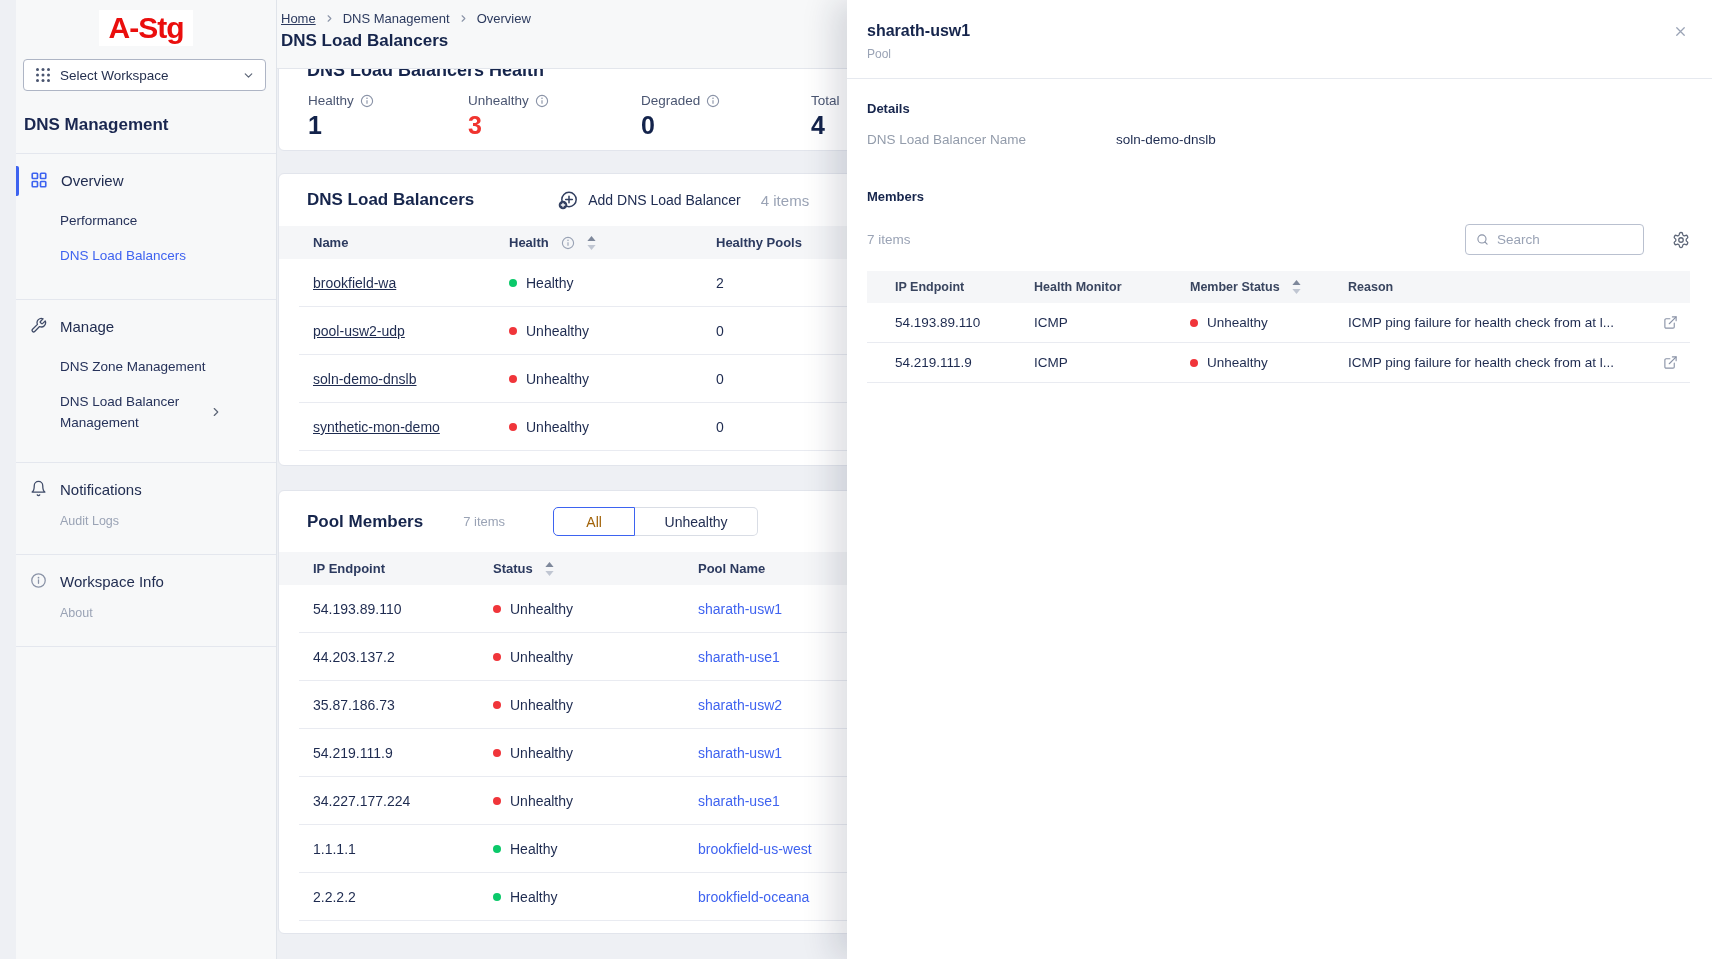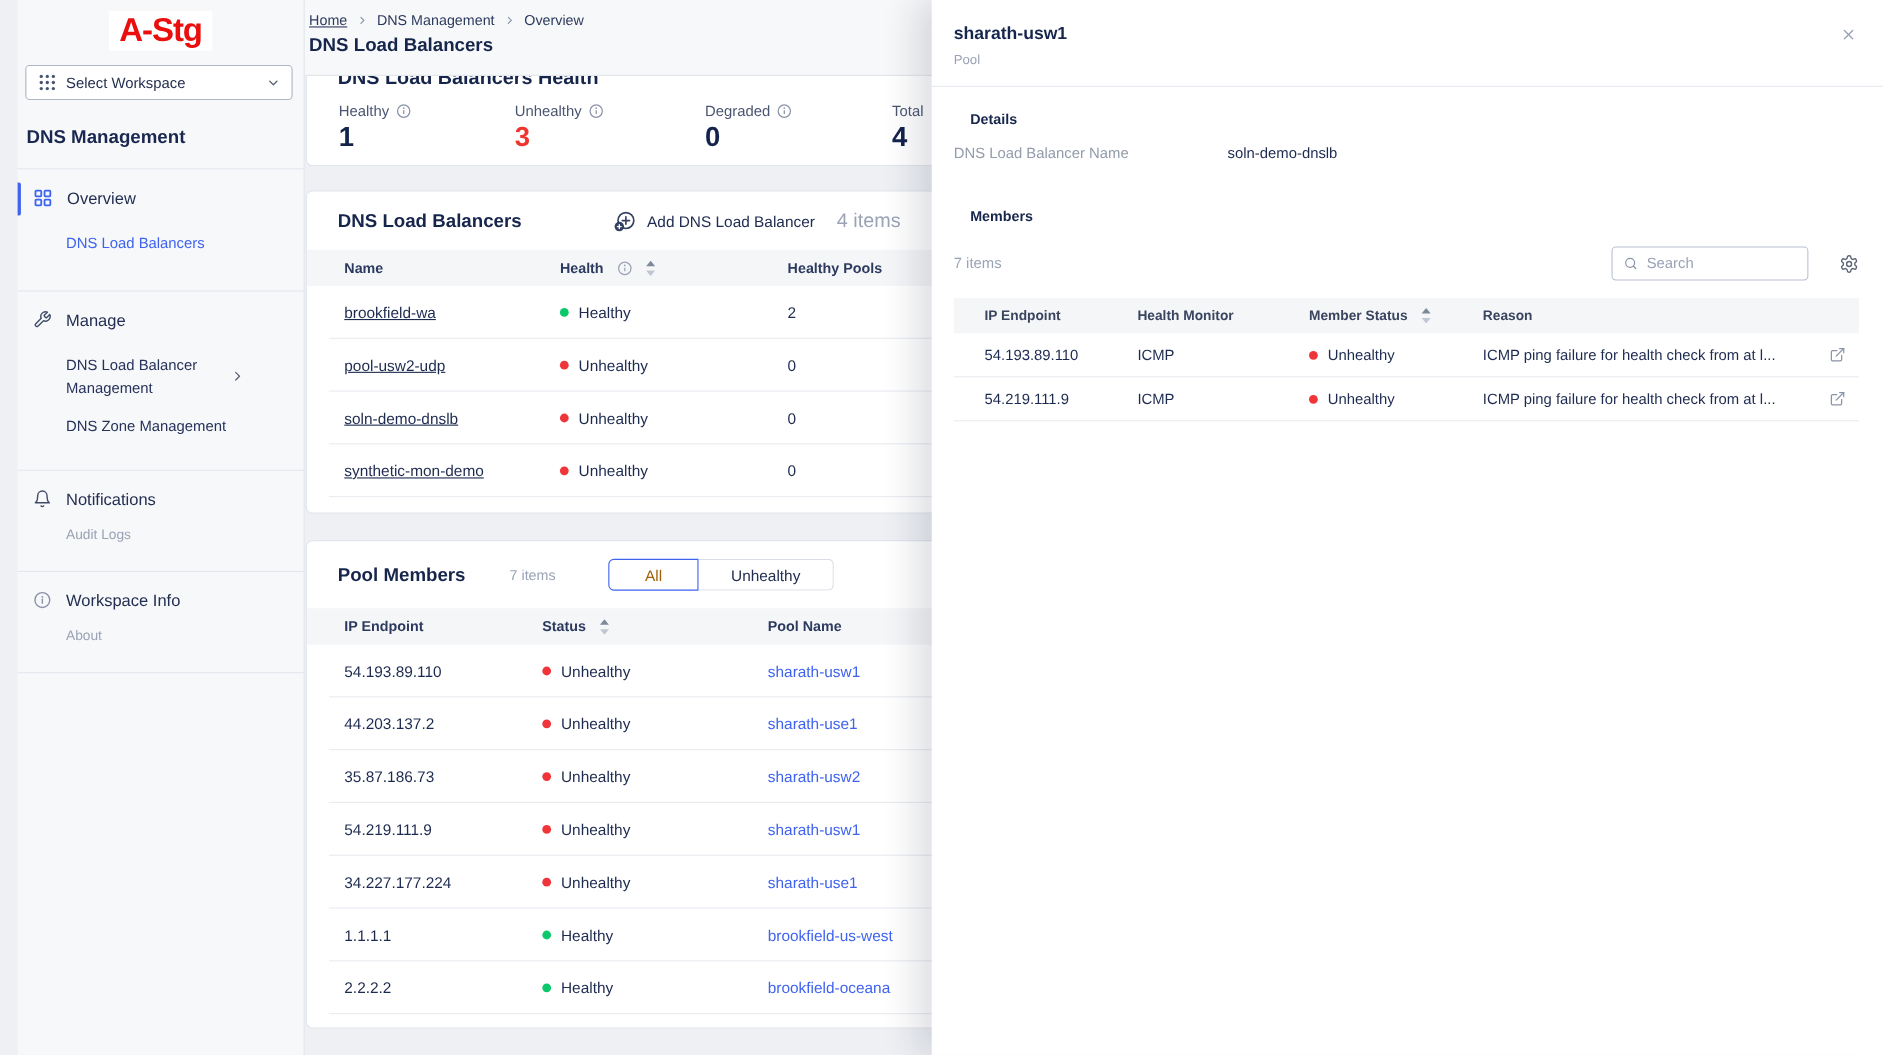--- a/index.html
+++ b/index.html
@@ -56,21 +56,21 @@
   .stat:nth-child(3){ width:170px; }
   .stat-label { display:flex; align-items:center; gap:6px; font-size:13.5px; color:#4a5571; }
   .stat-value { margin-top:3px; font-size:25px; font-weight:700; color:#13234b; }
   .stat-value.red { color:#f0342f; }
 
   .card-tbl { margin-top:22px; padding-bottom:14px; }
   .card-head { display:flex; align-items:center; padding:16px 28px 16px 28px; }
   .card-title { font-size:17px; font-weight:600; color:#16254c; }
   .add-group { margin-left:84px; display:flex; align-items:center; gap:10px; cursor:pointer; }
   .add-group .add-lbl { font-size:14px; color:#202d52; }
-  .items-count { margin-left:20px; font-size:18px; color:#9aa3b5; }
+  .items-count { margin-left:20px; font-size:15px; color:#9aa3b5; }
   .t-head { height:33px; background:#f5f6f8; display:flex; align-items:center;
     font-size:13px; font-weight:700; color:#2c3a5f; }
   .t-row { height:48px; display:flex; align-items:center; font-size:14px;
     color:#1e2b50; position:relative; }
   .t-row::after { content:""; position:absolute; left:20px; right:20px; bottom:0;
     height:1px; background:#e9ebf1; }
   .hcell { display:flex; align-items:center; gap:6px; }
   .lc1 { padding-left:34px; width:230px; } .lc2 { width:207px; } .lc3 { flex:1; }
   .pc1 { padding-left:34px; width:214px; } .pc2 { width:205px; } .pc3 { flex:1; }
   .name-link { color:#1e2b50; text-decoration:underline; cursor:pointer; }
@@ -92,21 +92,21 @@
 
   
   .drawer { position:absolute; left:847px; top:0; right:0; bottom:0; background:#fff;
     box-shadow:-14px 0 30px rgba(23,31,54,.14); z-index:10; }
   .drawer-head { height:79px; border-bottom:1px solid #e6e9ef; padding:21px 24px 0 20px;
     position:relative; }
   .drawer-title { font-size:16px; font-weight:600; color:#16254c; line-height:19px; }
   .drawer-sub { margin-top:7px; font-size:12px; color:#9aa3b5; }
   .drawer-close { position:absolute; right:24px; top:24px; cursor:pointer; }
   .drawer-body { padding:22px 22px 0 20px; }
-  .section-h { font-size:13px; font-weight:700; color:#16254c;margin-left:15px; }
+  .section-h { font-size:13px; font-weight:700; color:#16254c; }
   .detail-row { margin-top:16px; display:flex; font-size:13.5px; }
   .detail-label { width:249px; color:#939cab; }
   .detail-value { color:#1d2b50; }
   .members-h { margin-top:42px; }
   .members-bar { margin-top:20px; display:flex; align-items:center; }
   .m-count { font-size:13.5px; color:#9aa3b5; }
   .search-box { margin-left:auto; width:179px; height:31px; border:1px solid #b9c0cf;
     border-radius:4px; display:flex; align-items:center; padding:0 10px; gap:8px;
     background:#fff; }
   .search-box input { border:none; outline:none; width:100%; font-size:13.5px;
@@ -176,41 +176,42 @@
     <span class="icon-blue">
       <svg width="18" height="18" viewBox="0 0 24 24" fill="none" stroke="currentColor" stroke-width="2.2">
           <rect width="7" height="7" x="3" y="3" rx="1"></rect>
           <rect width="7" height="7" x="14" y="3" rx="1"></rect>
           <rect width="7" height="7" x="14" y="14" rx="1"></rect>
           <rect width="7" height="7" x="3" y="14" rx="1"></rect>
         </svg>
     </span>
     <span class="nh-label">Overview</span>
   </div>
+  <div class="nav-sub">Performance</div>
   <div class="nav-sub active">DNS Load Balancers</div>
 
   <div class="sep sep-2"></div>
 
   <div class="nav-head">
     <span class="icon-navy">
       <svg width="17" height="17" viewBox="0 0 24 24" fill="none" stroke="currentColor" stroke-width="1.8" stroke-linecap="round" stroke-linejoin="round">
           <path d="M14.7 6.3a1 1 0 0 0 0 1.4l1.6 1.6a1 1 0 0 0 1.4 0l3.77-3.77a6 6 0 0 1-7.94 7.94l-6.91 6.91a2.12 2.12 0 0 1-3-3l6.91-6.91a6 6 0 0 1 7.94-7.94l-3.76 3.76z"></path>
         </svg>
     </span>
     <span class="nh-label">Manage</span>
   </div>
+  <div class="nav-sub">DNS Zone Management</div>
   <div class="nav-sub" style="width:225px">
     <span>DNS Load Balancer Management</span>
     <span class="chev-right">
       <svg width="14" height="14" viewBox="0 0 24 24" fill="none" stroke="#5c6577" stroke-width="2" stroke-linecap="round" stroke-linejoin="round">
           <path d="m9 6 6 6-6 6"></path>
         </svg>
     </span>
   </div>
-  <div class="nav-sub">DNS Zone Management</div>
 
   <div class="sep sep-3"></div>
 
   <div class="nav-head">
     <span class="icon-navy">
       <svg width="17" height="17" viewBox="0 0 24 24" fill="none" stroke="currentColor" stroke-width="1.8" stroke-linecap="round" stroke-linejoin="round">
           <path d="M6 8a6 6 0 0 1 12 0c0 7 3 9 3 9H3s3-2 3-9"></path>
           <path d="M10.3 21a1.94 1.94 0 0 0 3.4 0"></path>
         </svg>
     </span>

